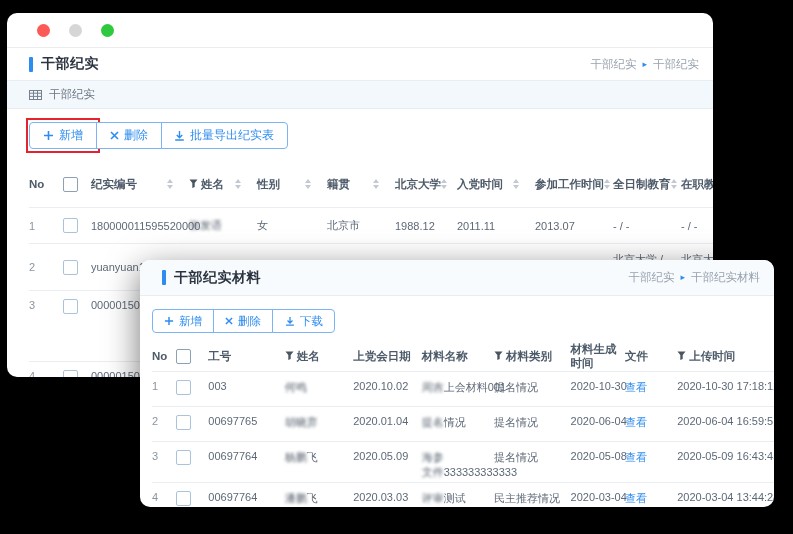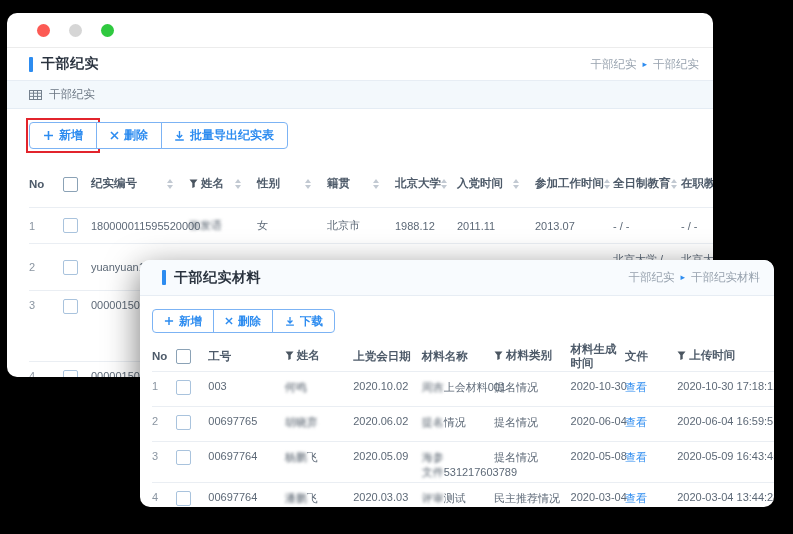--- a/index.html
+++ b/index.html
@@ -24,21 +24,21 @@
   .crumb-sep{color:#2d8cf0;font-size:9px;line-height:1;}
   
   .panelrow{height:27px;background:#f3f8fc;border-bottom:1px solid #e4ecf4;display:flex;
             align-items:center;gap:7px;padding:0 22px;font-size:11.5px;color:#6b7683;}
   
   .tbar{display:flex;margin:13px 0 0 22px;}
   .front .tbar{margin-left:12px;}
   .btn{display:inline-flex;align-items:center;gap:5px;height:27px;padding:0 13px;
        border:1px solid #7cb3f4;margin-left:-1px;background:#fff;color:#2d8cf0;
        font-size:12px;cursor:pointer;position:relative;white-space:nowrap;
-       font-family:inherit;font-weight:bold;}
+       font-family:inherit;}
   .front .btn{height:24px;padding:0 11px;font-size:11.5px;}
   .btn:first-child{border-radius:4px 0 0 4px;margin-left:0;}
   .btn:last-child{border-radius:0 4px 4px 0;padding-left:12px;}
   .btn.annotated::after{content:"";position:absolute;inset:-5px -4px;border:2px solid #e2242c;}
   .btn svg{flex:0 0 auto;}
   
   table{border-collapse:collapse;table-layout:fixed;}
   .tbl-back{margin:12px 0 0 22px;width:742px;}
   .tbl-front{margin:8px 0 0 12px;width:646px;}
   th,td{text-align:left;padding:0 6px 0 0;font-size:11px;color:#5d6977;overflow:visible;}
@@ -49,21 +49,21 @@
   .tbl-back tr.r1 td{height:35px;}
   .tbl-back tr.r2 td{height:46px;}
   .tbl-back tr.r3 td{height:62px;vertical-align:top;padding-top:8px;}
   .tbl-back tr.r4 td{height:42px;vertical-align:top;padding-top:8px;}
   .tbl-front tbody td{vertical-align:top;padding-top:8px;}
   .tbl-front tr.fr1 td,.tbl-front tr.fr2 td,.tbl-front tr.fr4 td,
   .tbl-front tr.fr5 td,.tbl-front tr.fr6 td{height:26px;}
   .tbl-front tr.fr3 td{height:32px;}
   .no{color:#8a95a1;}
   .hcell{display:flex;align-items:center;}
-  .hcell .lbl{white-space:nowrap;font-family:Liberation Mono, monospace;}
+  .hcell .lbl{white-space:nowrap;}
   .sort{display:inline-flex;flex-direction:column;gap:2px;margin-left:auto;
         margin-right:10px;cursor:pointer;}
   .sort i{display:block;width:0;height:0;border-left:3.5px solid transparent;
           border-right:3.5px solid transparent;}
   .sort .up{border-bottom:4px solid #c2c9d2;}
   .sort .dn{border-top:4px solid #c2c9d2;}
   .cb{width:13px;height:13px;border:1px solid #a9c3dd;border-radius:2px;background:#fff;
       cursor:pointer;}
   .cb.hd{border-color:#8ba2b6;}
   .px{filter:blur(1.6px);color:#55606c;}
@@ -376,38 +376,38 @@
         <td><a class="link">查看</a></td>
         <td class="nowrap">2020-10-30 17:18:12</td>
       </tr>
       <tr class="fr2">
         <td class="no">2</td>
         <td>
             <div class="cb"></div>
           </td>
         <td>00697765</td>
         <td><span class="px">胡晓弃</span><span></span></td>
-        <td class="nowrap">2020.06.02</td>
+        <td class="nowrap">2020.01.04</td>
         <td class="nowrap"><span class="px">提名</span><span>情况</span></td>
         <td>提名情况</td>
         <td class="nowrap">2020-06-04</td>
         <td><a class="link">查看</a></td>
         <td class="nowrap">2020-06-04 16:59:51</td>
       </tr>
       <tr class="fr3">
         <td class="no">3</td>
         <td>
             <div class="cb"></div>
           </td>
         <td>00697764</td>
         <td><span class="px">杨鹏</span><span>飞</span></td>
         <td class="nowrap">2020.05.09</td>
         <td class="mcell">
           <span class="line px">海参</span>
-          <span class="line"><span class="px">文件</span><span>531217603789</span></span>
+          <span class="line"><span class="px">文件</span><span>333333333333</span></span>
         </td>
         <td>提名情况</td>
         <td class="nowrap">2020-05-08</td>
         <td><a class="link">查看</a></td>
         <td class="nowrap">2020-05-09 16:43:45</td>
       </tr>
       <tr class="fr4">
         <td class="no">4</td>
         <td>
             <div class="cb"></div>

